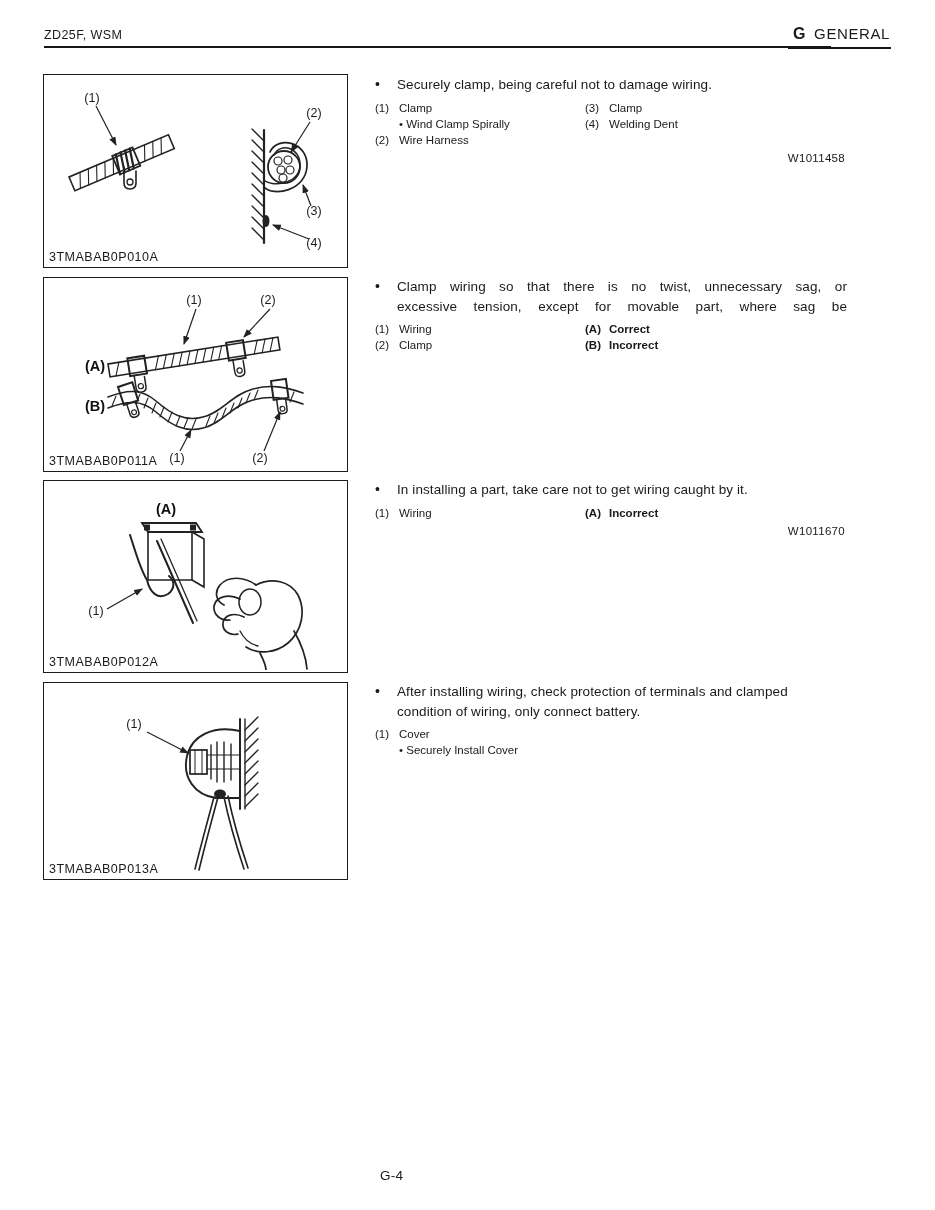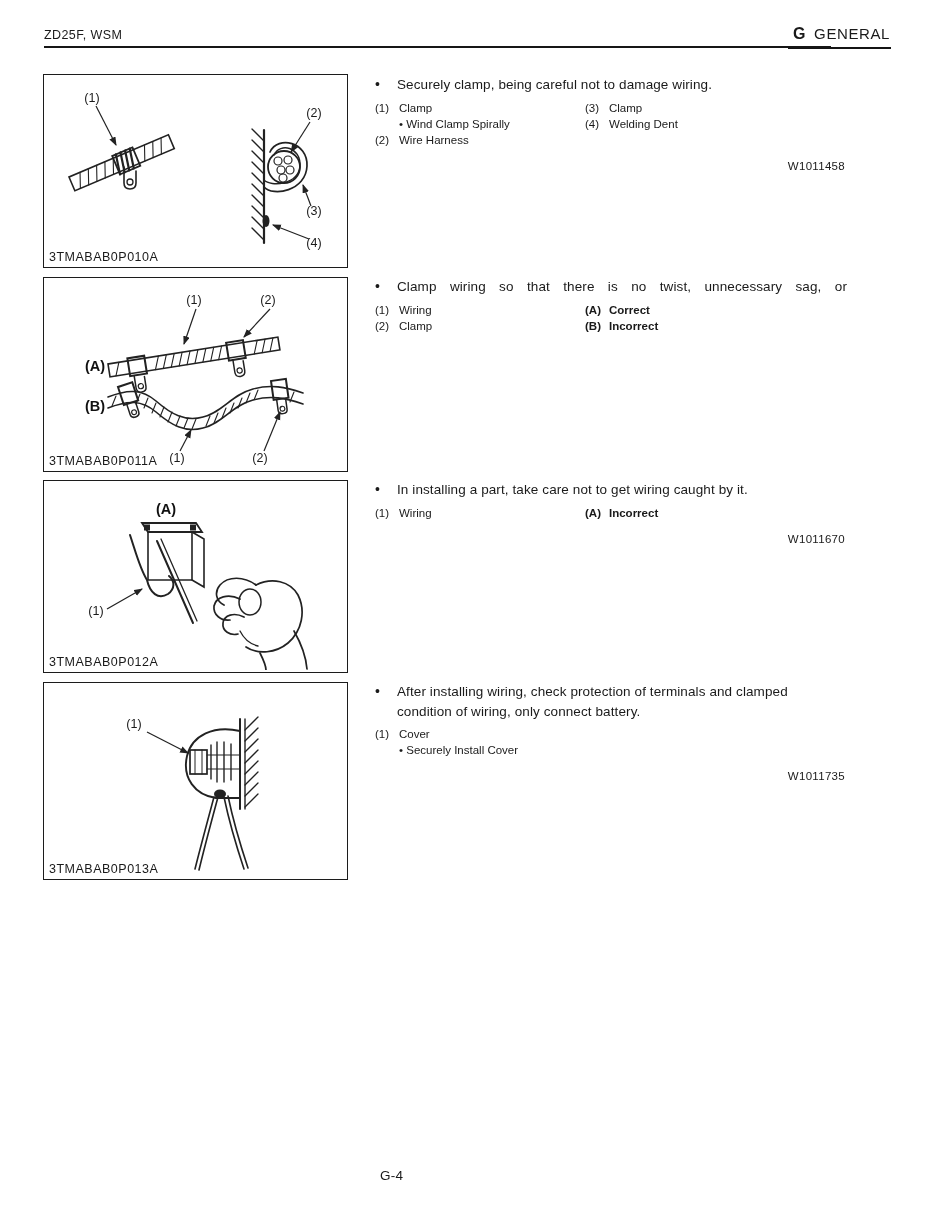--- a/index.html
+++ b/index.html
@@ -29,21 +29,21 @@
   .bdot{width:22px;font-size:14px;line-height:19.5px;}
   .btext{flex:1;font-size:13.5px;line-height:19.5px;letter-spacing:.1px;}
   .jl{text-align:justify;text-align-last:justify;}
   .legend{position:relative;margin-top:5px;}
   .lcol-left{width:210px;}
   .lcol-right{position:absolute;left:210px;top:0;width:262px;}
   .litem{display:flex;font-size:11.5px;line-height:16px;}
   .lnum{width:24px;flex:none;}
   .lnote{padding-left:24px;font-size:11.5px;line-height:16px;}
   .boldrow{font-weight:bold;}
-  .ref{margin-top:12px;text-align:right;font-size:11.5px;padding-right:2px;letter-spacing:.3px;}
+  .ref{margin-top:4px;text-align:right;font-size:11.5px;padding-right:2px;letter-spacing:.3px;}
 
   .footer{position:absolute;left:380px;top:1168px;width:120px;text-align:left;font-size:13.5px;letter-spacing:.3px;}
 </style>
 </head>
 <body>
 
 <div class="page">
 
   <span class="h-left">ZD25F, WSM</span>
   <span class="h-right">
@@ -303,20 +303,21 @@
       </div>
     </div>
     <div class="ref">W1011458</div>
   </div>
 
   <div class="section" style="top:277px;">
     <div class="brow">
       <span class="bdot">•</span>
       <div class="btext">
         <div class="jl">Clamp wiring so that there is no twist, unnecessary sag, or</div>
+        <div class="jl">excessive tension, except for movable part, where sag be</div>
       </div>
     </div>
     <div class="legend">
       <div class="lcol-left">
         <div class="litem">
           <span class="lnum">(1)</span>
           <span>Wiring</span>
         </div>
         <div class="litem">
           <span class="lnum">(2)</span>
@@ -370,18 +371,17 @@
     </div>
     <div class="legend">
       <div class="lcol-left">
         <div class="litem">
           <span class="lnum">(1)</span>
           <span>Cover</span>
         </div>
         <div class="lnote">• Securely Install Cover</div>
       </div>
     </div>
-    <div class="ref">W1011735</div>
   </div>
 
   <div class="footer">G-4</div>
 
 </div>
 
 </body></html>

